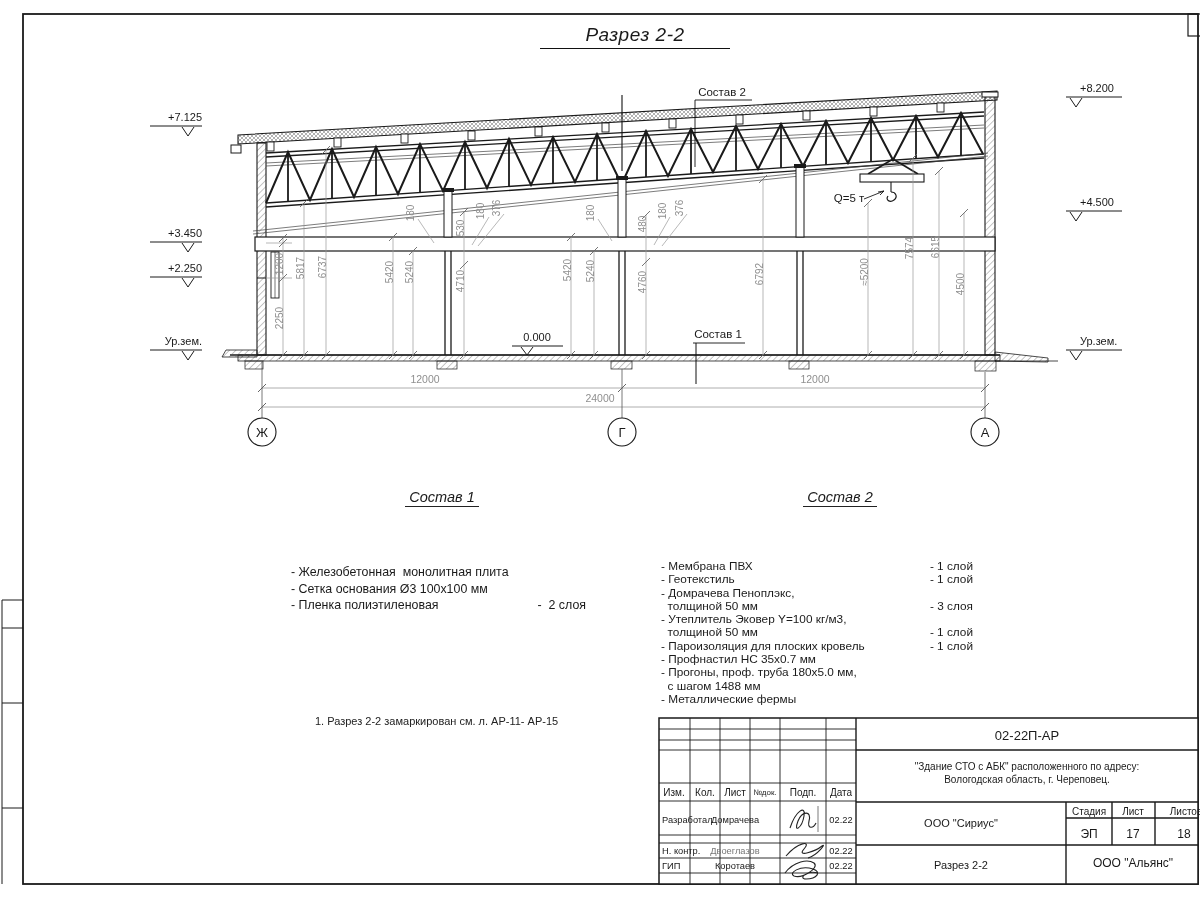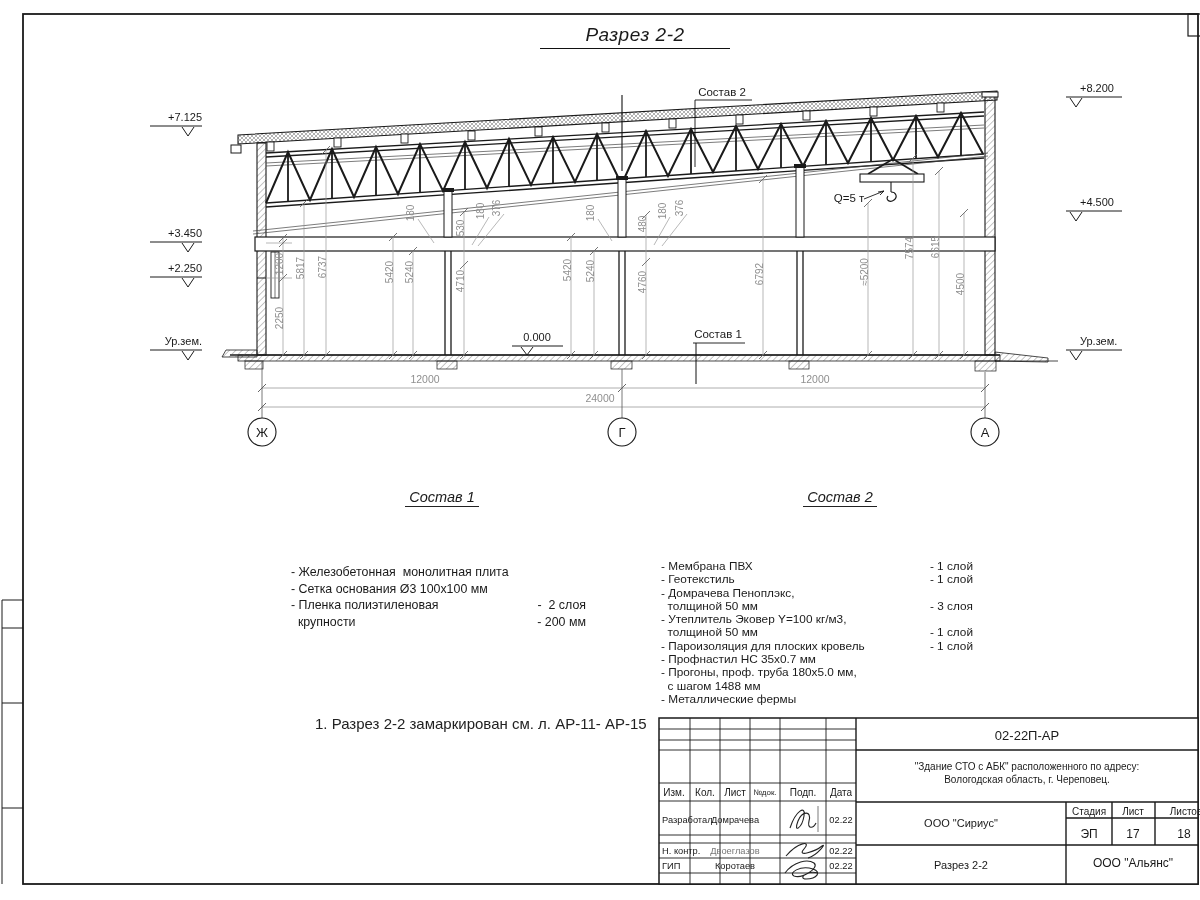--- a/index.html
+++ b/index.html
@@ -12,21 +12,21 @@
   .list-title{width:140px;text-align:center;font-size:14.5px;font-style:italic;}
   .list-title span{border-bottom:1.2px solid #222;padding:0 4px 1px 4px;}
   #s1-title{left:372px;top:489px;}
   #s2-title{left:770px;top:489px;}
   .mlist{font-size:12.4px;}
   #s1-rows{left:291px;top:530px;width:295px;line-height:16.6px;margin-top:34px;}
   #s2-rows{left:661px;top:560px;width:312px;line-height:13.3px;font-size:11.8px;}
   .mrow{display:flex;justify-content:space-between;}
   .mrow .t{white-space:pre;}
   .mrow .v{white-space:pre;}
-  #note{left:315px;top:715px;font-size:15px;color:#222;text-align:right;}
+  #note{left:315px;top:715px;font-size:11px;color:#222;text-align:right;}
   text{font-family:"Liberation Sans",sans-serif;fill:#1a1a1a;}
   .dim{font-size:10px;fill:#8f8f8f;}
   .dimh{font-size:10.5px;fill:#8f8f8f;}
   .lbl{font-size:11px;}
   .lbl2{font-size:11.5px;}
   .ax{font-size:13px;}
   .tb{font-size:10px;}
   .tbs{font-size:8px;}
   .tbb{font-size:13px;}
   .tbm{font-size:11px;}
@@ -384,24 +384,20 @@
         <span class="v"></span>
       </div>
   <div class="mrow">
         <span class="t">- Сетка основания Ø3 100х100 мм</span>
         <span class="v"></span>
       </div>
   <div class="mrow">
         <span class="t">- Пленка полиэтиленовая</span>
         <span class="v">-  2 слоя</span>
       </div>
-  <div class="mrow">
-        <span class="t">  крупности</span>
-        <span class="v">- 200 мм</span>
-      </div>
 </div>
 
 <div id="s2-title" class="ov list-title"><span>Состав 2</span></div>
 <div id="s2-rows" class="ov mlist">
   <div class="mrow">
         <span class="t">- Мембрана ПВХ</span>
         <span class="v">- 1 слой</span>
       </div>
   <div class="mrow">
         <span class="t">- Геотекстиль</span>

